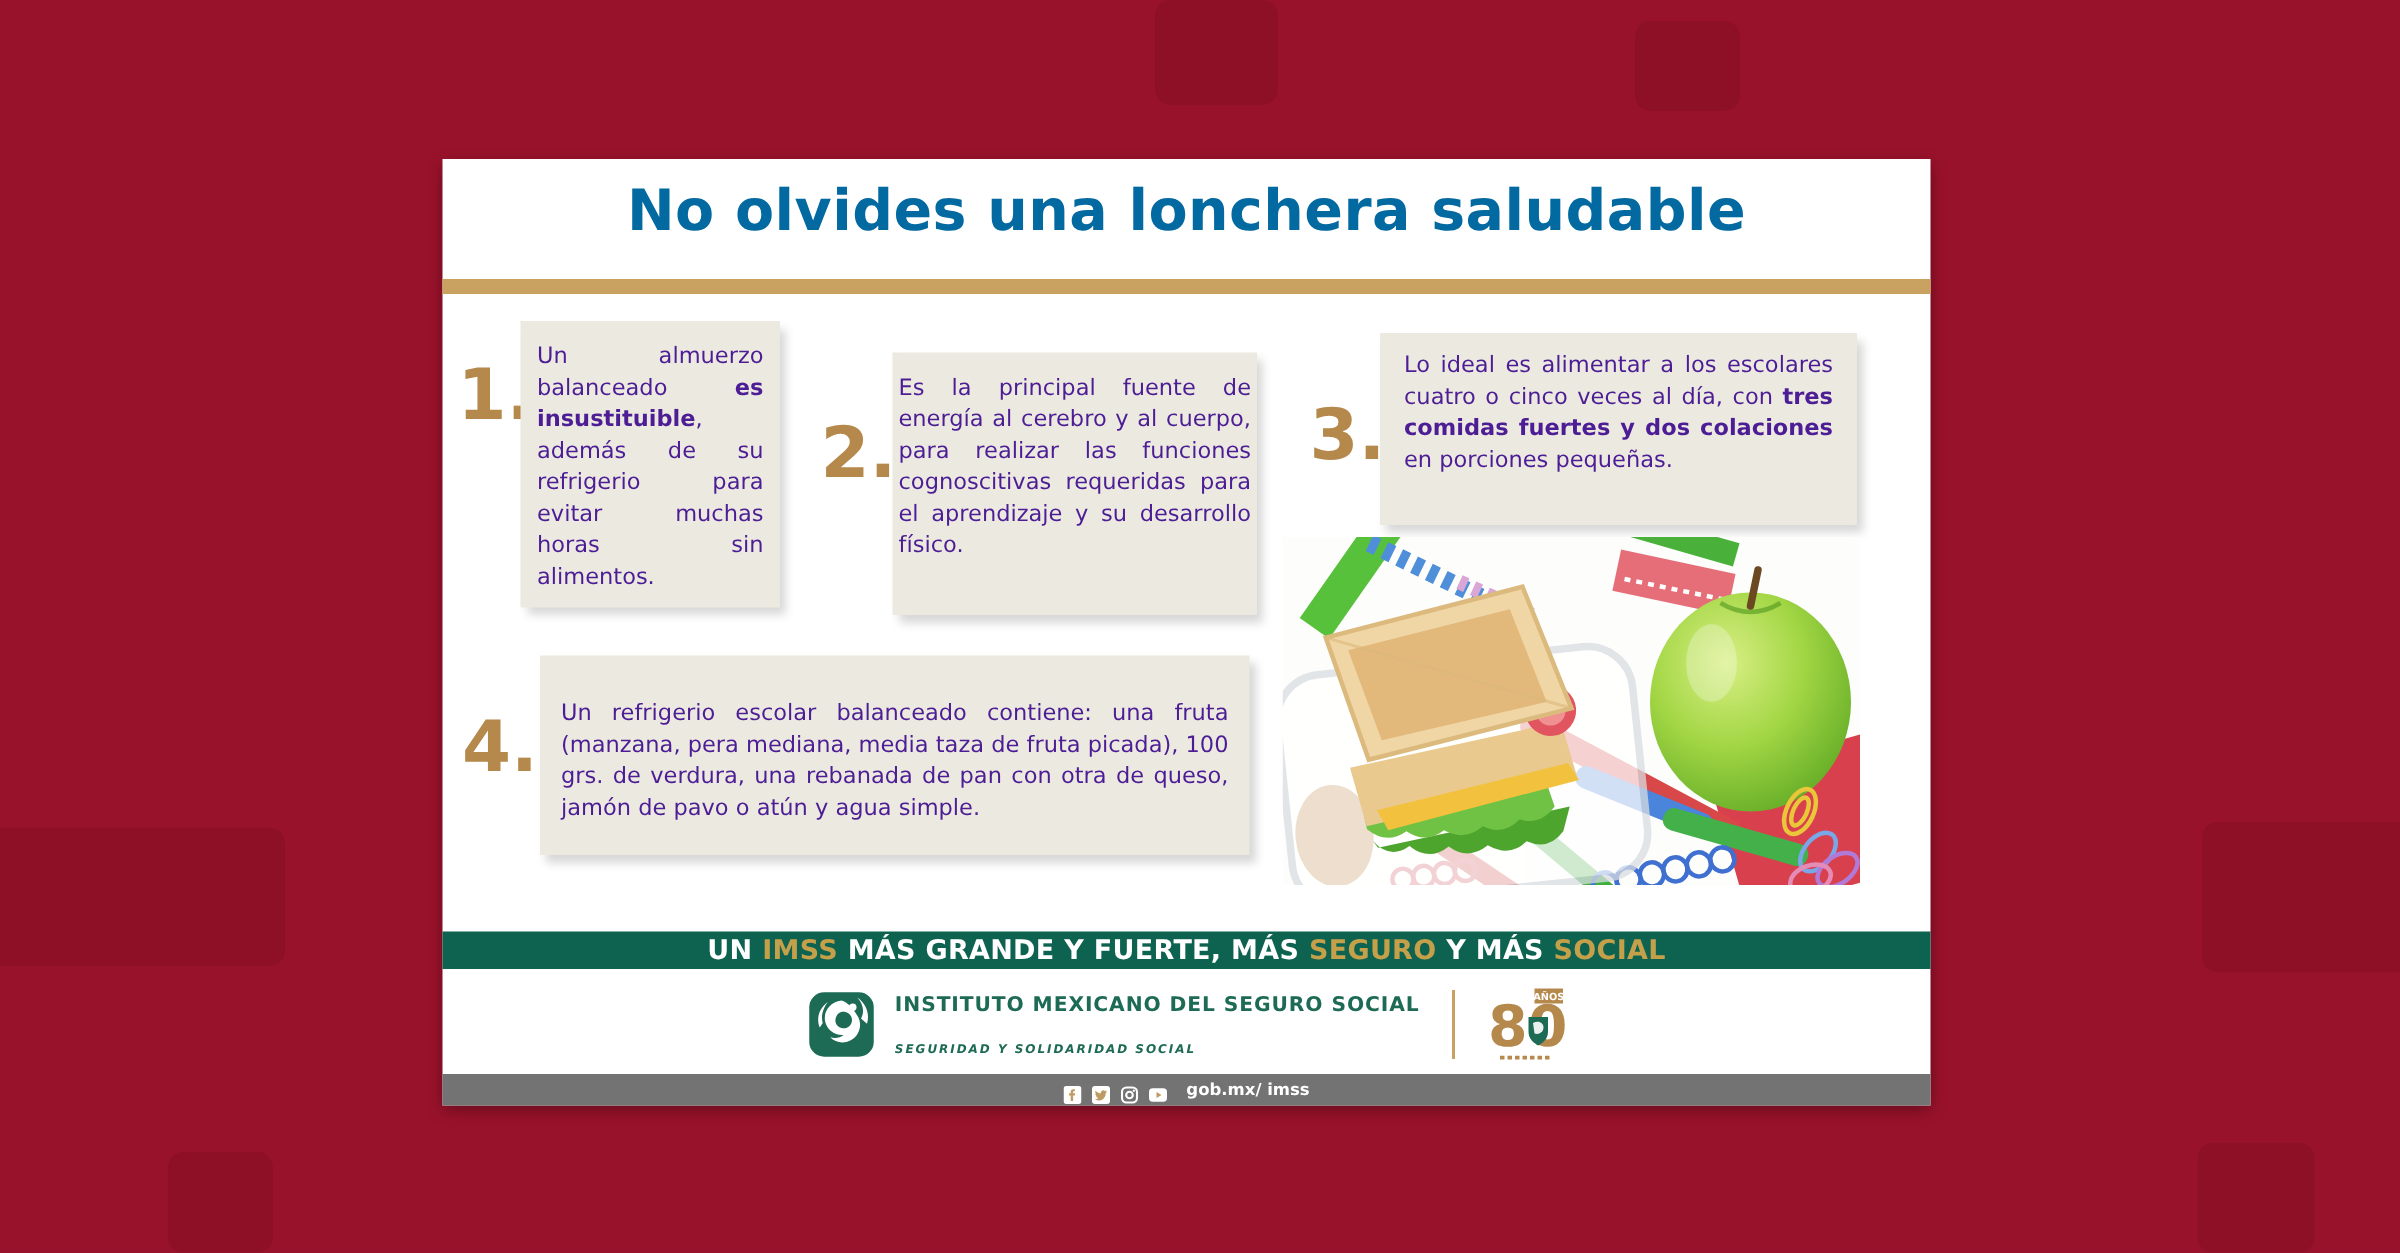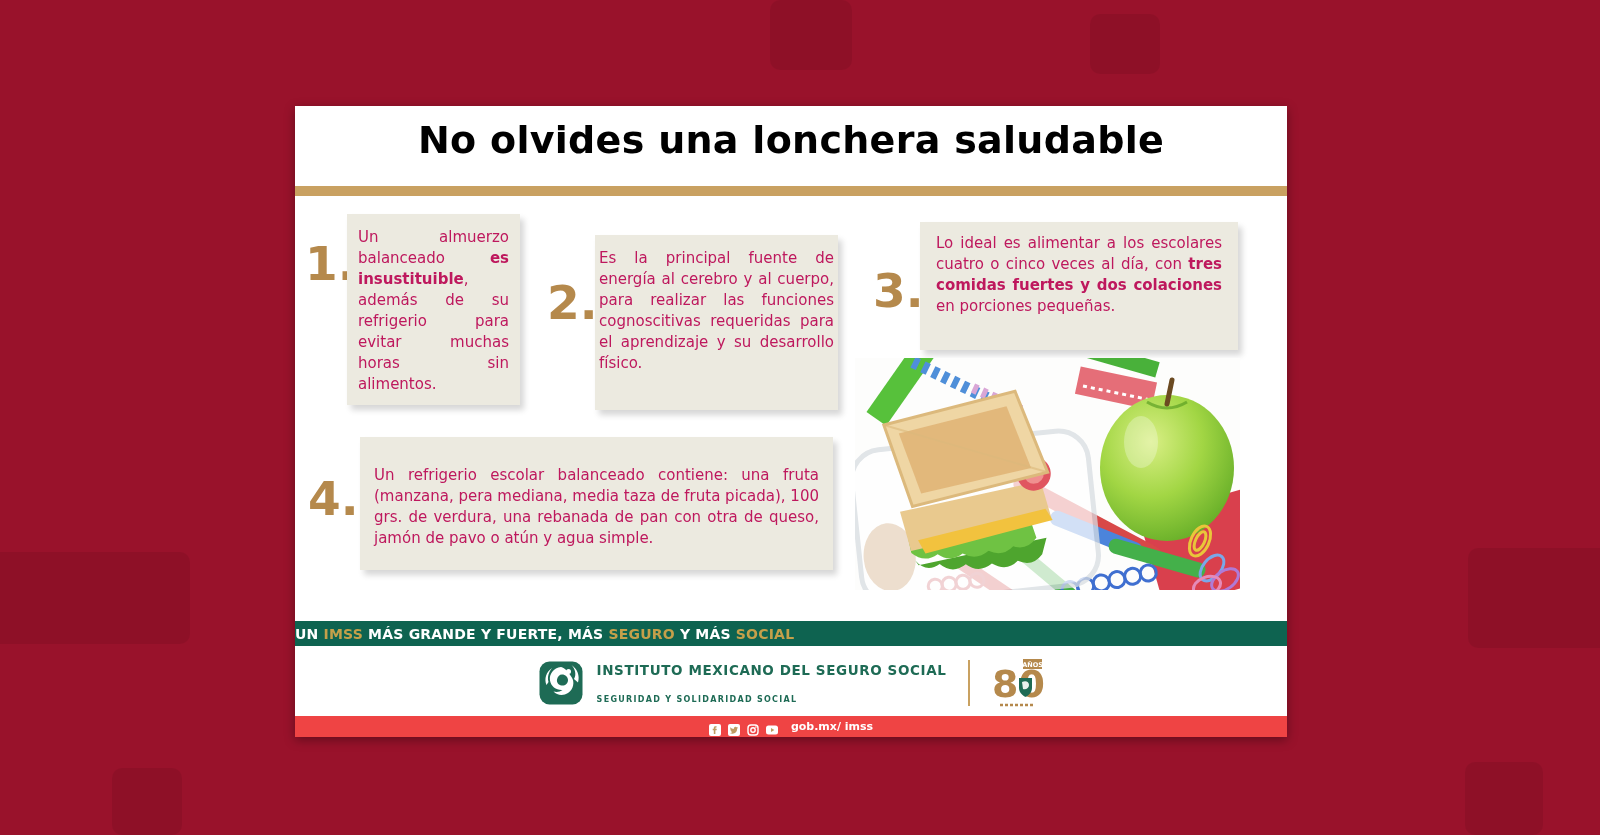--- a/index.html
+++ b/index.html
@@ -10,62 +10,62 @@
   }
   .blob{position:absolute;background:#000;opacity:0.07;border-radius:10px;}
 
   .poster{
     position:absolute;left:295px;top:106px;width:992px;height:631px;
     background:#FFFFFF;box-shadow:0 3px 10px rgba(0,0,0,0.35);
   }
   .poster-title{
     position:absolute;top:0;left:0;right:0;height:68px;
     display:flex;align-items:center;justify-content:center;
-    font-size:38px;font-weight:bold;color:#000000;letter-spacing:0.3px;
+    font-size:38px;font-weight:bold;color:#0369a1;letter-spacing:0.3px;
   }
   .gold-rule{position:absolute;top:80px;left:0;right:0;height:10px;background:#C9A161;}
 
   .tip-num{
     position:absolute;font-size:47px;font-weight:bold;color:#B5894C;line-height:1;
   }
   .tip-box{
     position:absolute;background:#ECEAE0;box-sizing:border-box;
-    color:#be185d;font-size:15px;line-height:21px;text-align:justify;
+    color:#4c1d95;font-size:15px;line-height:21px;text-align:justify;
     box-shadow:4px 5px 6px rgba(0,0,0,0.16);
   }
   .tip-box .bold-run{font-weight:bold;}
   #tip-box-0{left:52px;top:108px;width:173px;height:191px;padding:13px 11px;}
   #tip-box-1{left:300px;top:129px;width:243px;height:175px;padding:13px 4px;}
   #tip-box-2{left:625px;top:116px;width:318px;height:128px;padding:11px 16px;}
   #tip-box-3{left:65px;top:331px;width:473px;height:133px;padding:28px 14px;}
   #tip-num-0{left:10px;top:134px;}
   #tip-num-1{left:252px;top:173px;}
   #tip-num-2{left:578px;top:161px;}
   #tip-num-3{left:13px;top:369px;}
 
   .photo{position:absolute;left:560px;top:252px;width:385px;height:232px;overflow:hidden;}
 
   .banner{
     position:absolute;left:0;right:0;top:515px;height:25px;background:#0E6350;
-    display:flex;align-items:center;
-    color:#FFFFFF;font-size:14px;font-weight:bold;letter-spacing:0.2px;white-space:pre;
+    display:flex;align-items:center;justify-content:center;
+    color:#FFFFFF;font-size:18px;font-weight:bold;letter-spacing:0.2px;white-space:pre;
   }
   .banner .gold-run{color:#C5A04A;}
 
   .logo-row{
     position:absolute;left:0;right:0;top:544px;height:66px;
     display:flex;align-items:center;justify-content:center;
   }
   .org-block{margin-left:13px;color:#1E6B55;}
   .org-name{font-size:13.5px;font-weight:bold;letter-spacing:0.6px;}
-  .org-sub{font-size:8px;font-weight:bold;letter-spacing:1.3px;margin-top:17px;}
+  .org-sub{font-size:8px;font-weight:bold;letter-spacing:1.3px;margin-top:17px;font-style:italic;}
   .v-divider{width:2px;height:46px;background:#C9A161;margin:0 20px 0 22px;}
 
   .footer-bar{
-    position:absolute;left:0;right:0;top:610px;height:21px;background:#ef4444;
+    position:absolute;left:0;right:0;top:610px;height:21px;background:#737373;
     display:flex;align-items:center;justify-content:center;gap:7px;
   }
   .footer-bar .icn{width:12px;height:12px;display:inline-block;}
   .footer-url{color:#FFFFFF;font-size:11px;font-weight:bold;margin-left:6px;}
 </style>
 </head>
 <body>
 
 <div class="blob" style="left:770px;top:0;width:82px;height:70px;"></div>
 <div class="blob" style="left:1090px;top:14px;width:70px;height:60px;"></div>

